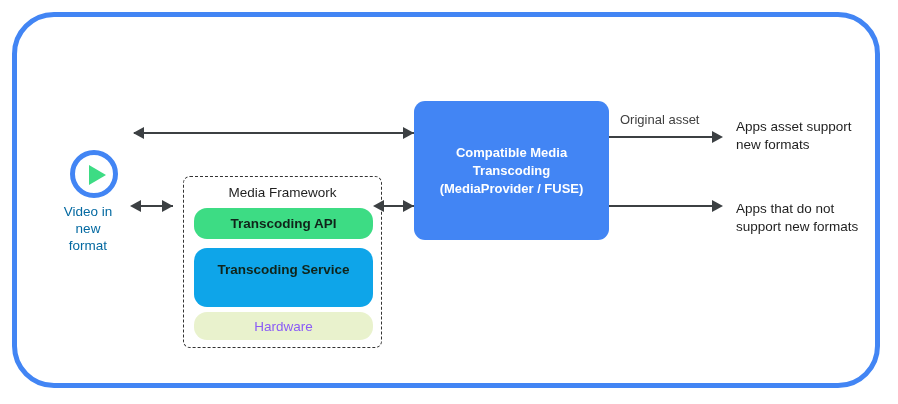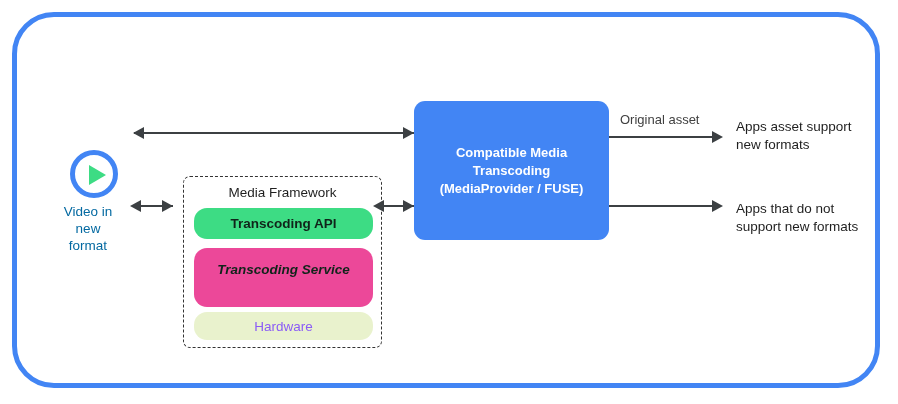--- a/index.html
+++ b/index.html
@@ -105,25 +105,24 @@
     top: 31px;
     height: 31px;
     background: #3ddc84;
     font-size: 13.5px;
     font-weight: bold;
     color: #10241a;
   }
   #box-service {
     top: 71px;
     height: 59px;
-    background: #ec4899;
+    background: #0ea5e9;
     font-size: 13.5px;
     font-weight: bold;
     color: #10241a;
-    font-style: italic;
   }
   #box-service .svc-label {
     position: absolute;
     left: 0;
     top: 14px;
     width: 100%;
     text-align: center;
   }
   #oem-plugin {
     position: absolute;

